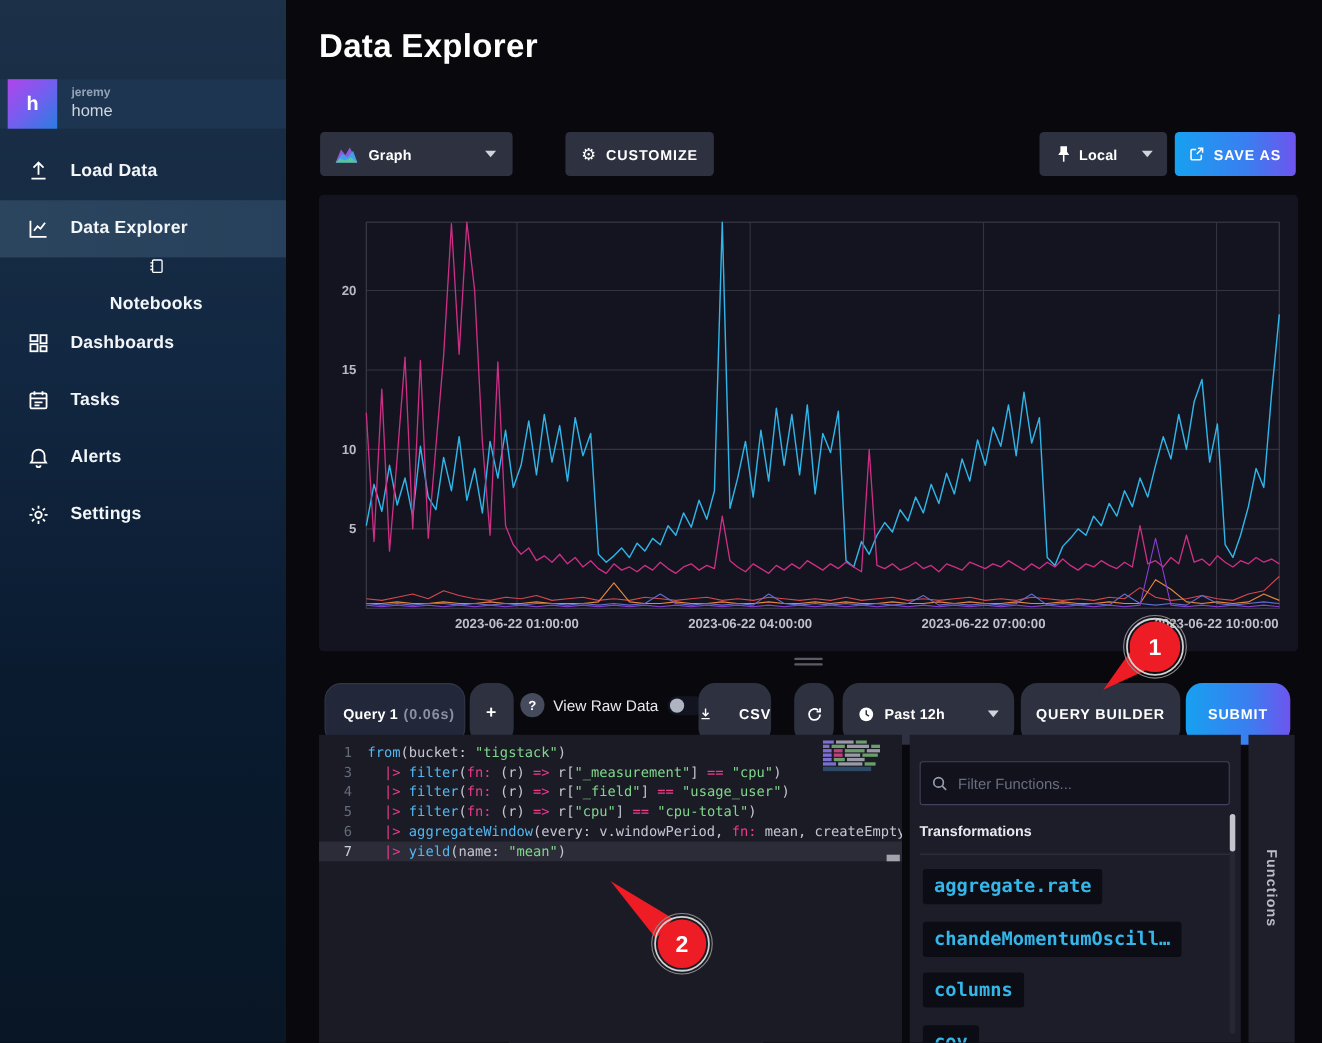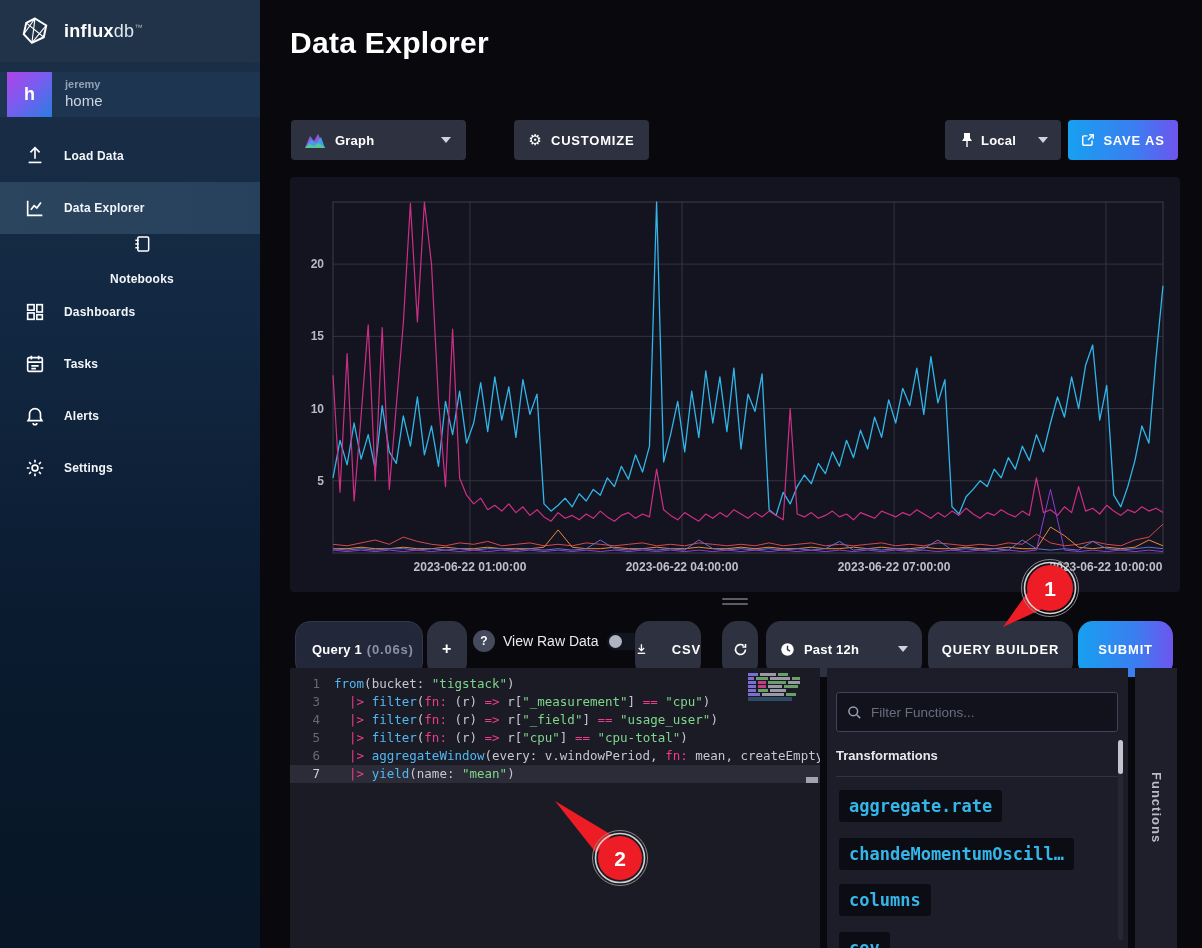--- a/index.html
+++ b/index.html
@@ -20,21 +20,21 @@
     background:#1d3550; display:flex; align-items:center;}
   #avatar { width:45px; height:45px; margin-left:7px;
     background:linear-gradient(135deg,#b044e8 0%,#7a5cf0 45%,#2a7de1 100%);
     color:#fff; font-size:18px; font-weight:bold; display:flex; align-items:center; justify-content:center;}
   #user-texts { margin-left:13px; line-height:1.25;}
   #user-texts .uname { color:#93a3b5; font-size:11px; font-weight:bold;}
   #user-texts .uorg  { color:#cdd6df; font-size:15px;}
   .nav-item { position:absolute; left:0; width:260px; height:52px;
     display:flex; align-items:center; padding-left:24px; gap:18px; cursor:pointer;}
   .nav-item.active { background:linear-gradient(90deg,#2b455f 0%,#27415c 100%);}
-  .nav-item .nlabel { color:#f2f6f9; font-size:12px; font-weight:bold; letter-spacing:.2px;}
+  .nav-item .nlabel { color:#f2f6f9; font-size:16px; font-weight:bold; letter-spacing:.2px;}
   .nav-item svg { display:block;}
 
   
   #page-title { left:290px; top:26px; color:#fff; font-size:30px; font-weight:bold; letter-spacing:.3px;}
   .btn { position:absolute; top:120px; height:40px; background:#2e3240; border-radius:4px;
     display:flex; align-items:center; color:#fff; font-size:13px; font-weight:bold;
     letter-spacing:.8px; cursor:pointer;}
   .caret { width:0; height:0; border-left:5px solid transparent; border-right:5px solid transparent;
     border-top:6px solid #cfd3dc;}
 
@@ -92,27 +92,20 @@
     display:flex; align-items:center; justify-content:center; cursor:pointer;}
   #fn-tab span { writing-mode:vertical-rl; color:#b9bcc8; font-size:13px; font-weight:bold; letter-spacing:1px;}
 
   #annot-layer { left:0; top:0; z-index:60; pointer-events:none;}
   svg text.annot-num { font-family:"Liberation Sans", sans-serif; font-weight:bold; font-size:21px; fill:#fff;}
 </style>
 </head>
 <body>
 
 <nav id="sidebar" class="abs">
-  <div id="logo-row">
-    <svg width="30" height="30" viewBox="0 0 24 24">
-      <polygon points="12,2 21,7.5 19,17 9.5,21.5 3,14.5 5,5.5" fill="none" stroke="#fff" stroke-width="1.6"></polygon>
-      <path d="M12 2 L9.5 21.5 M21 7.5 L9.5 21.5 M5 5.5 L19 17 M3 14.5 L12 2" stroke="#fff" stroke-width="0.9" fill="none"></path>
-    </svg>
-    <span class="brand"><b>influx</b><span class="lt">db</span><span class="tm">™</span></span>
-  </div>
   <div id="user-card">
     <div id="avatar">h</div>
     <div id="user-texts">
       <div class="uname">jeremy</div>
       <div class="uorg">home</div>
     </div>
   </div>
   <div id="nav-items">
       <div class="nav-item" style="top: 130px;">
         <svg width="22" height="22" viewBox="0 0 24 24" fill="none" stroke="#fff" stroke-width="1.8">

